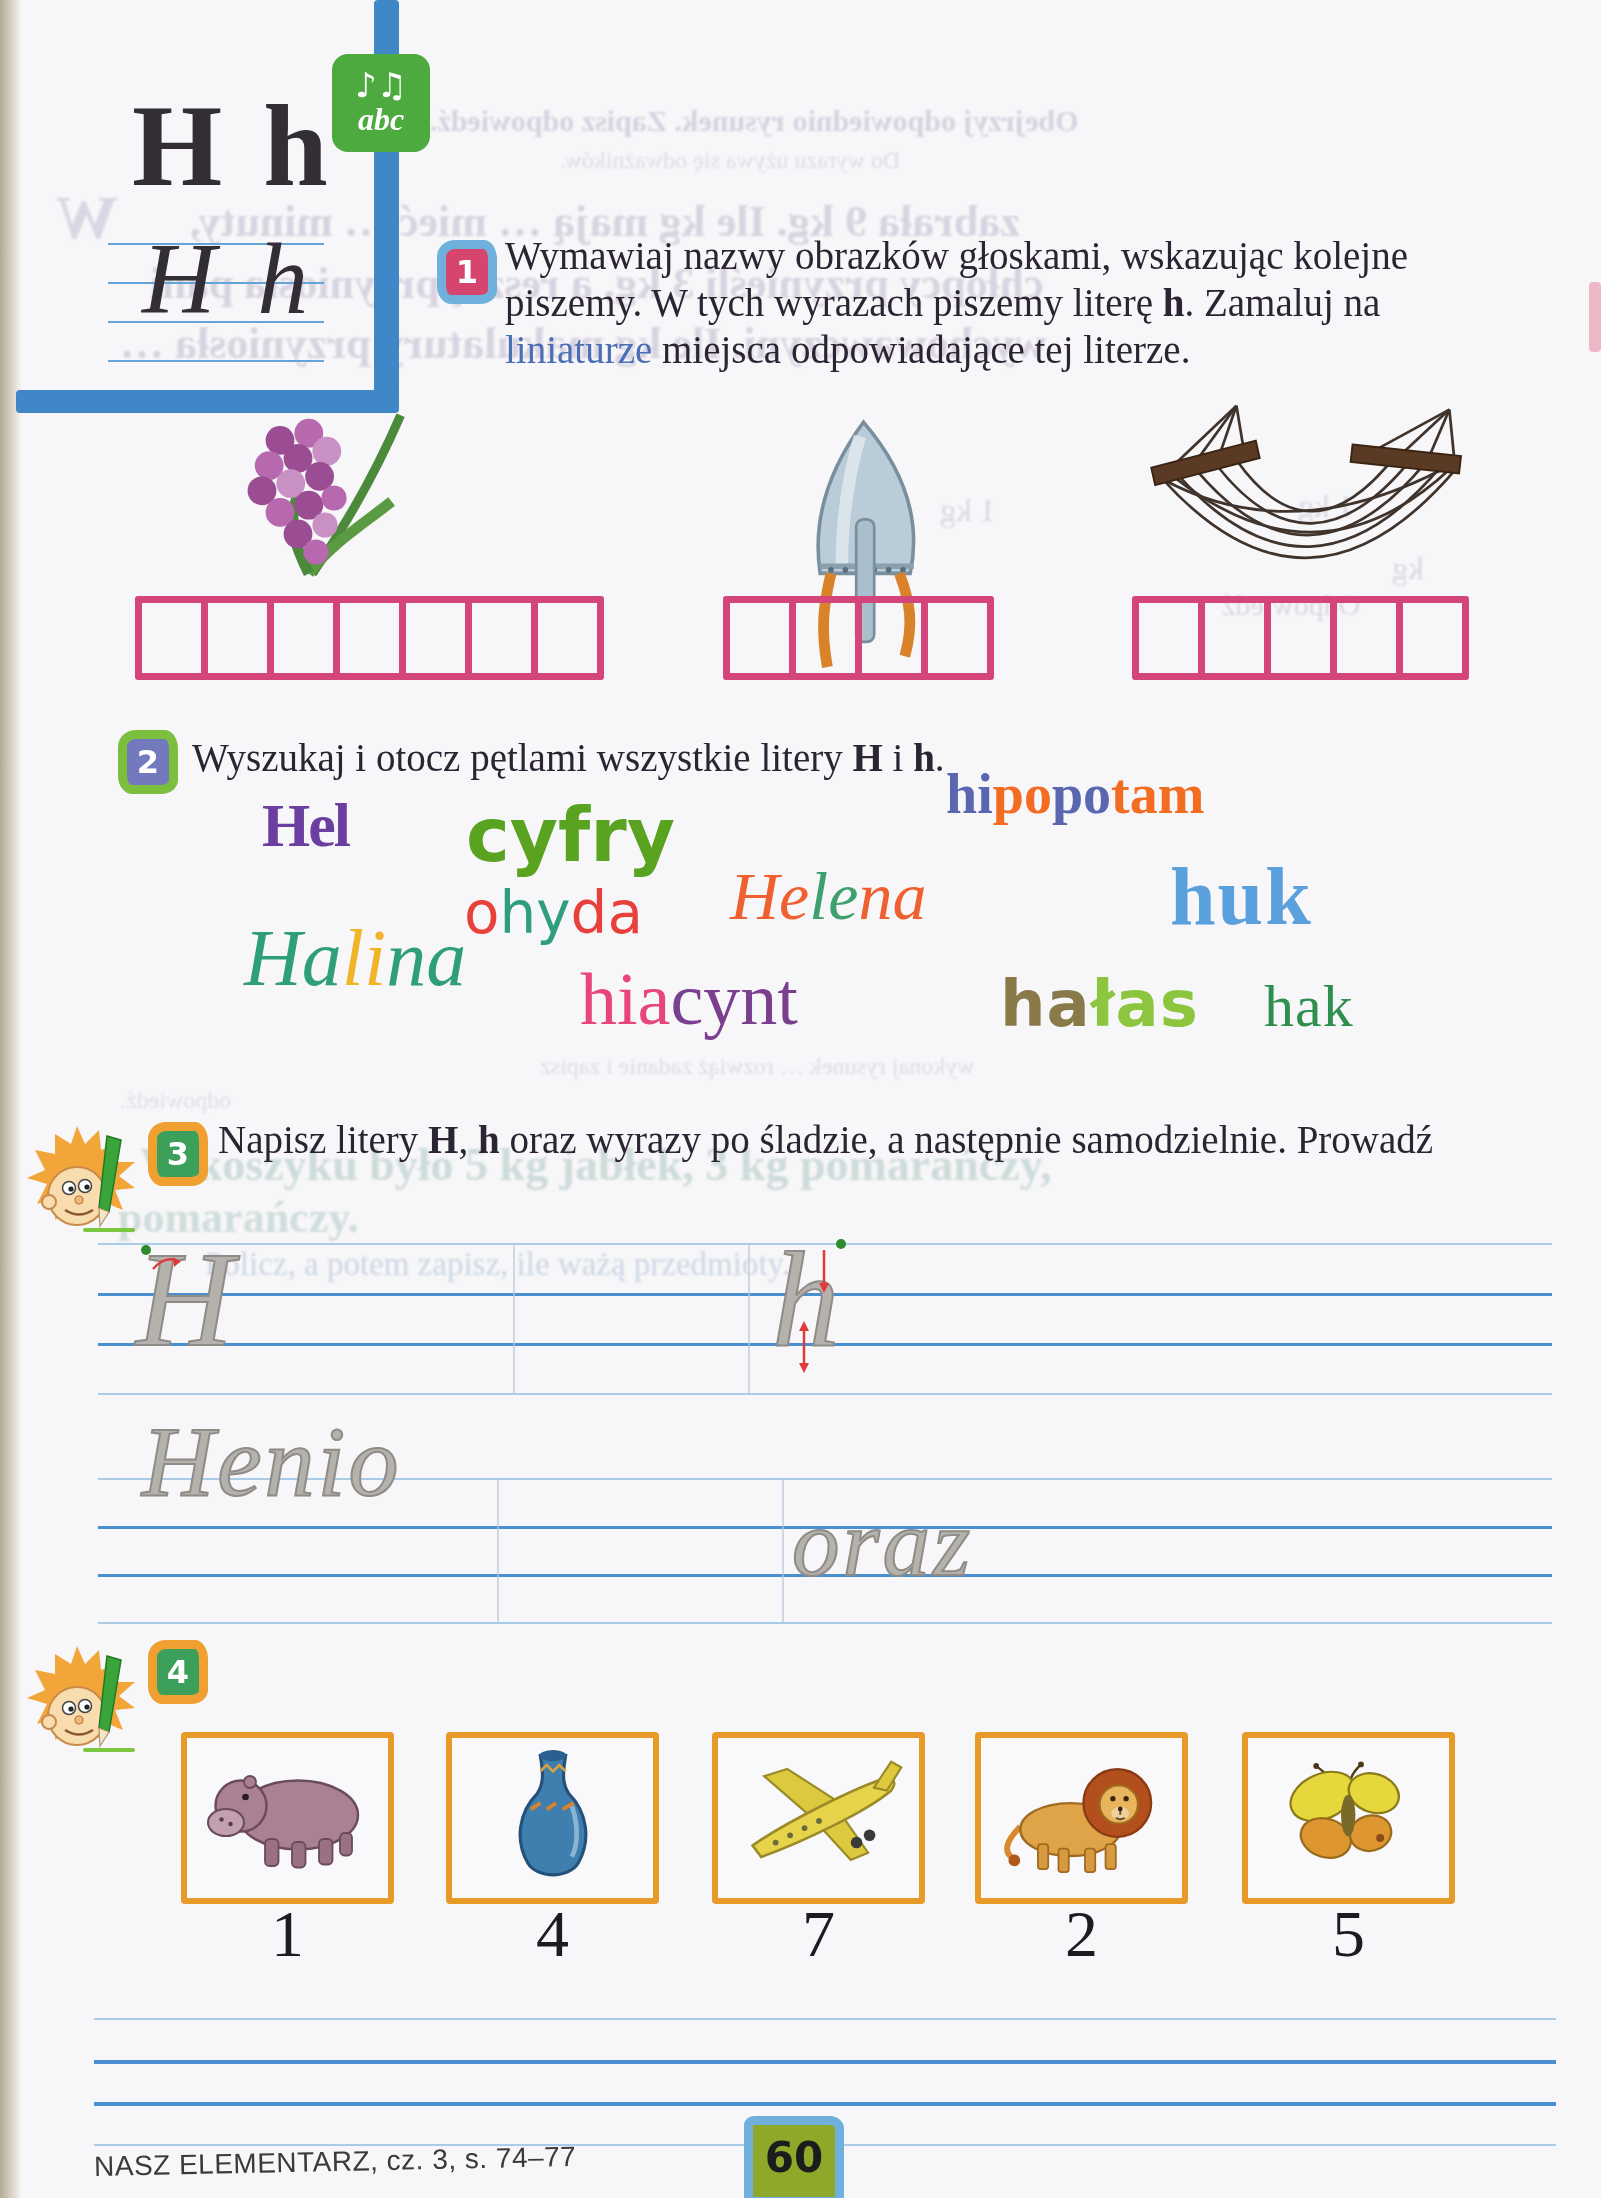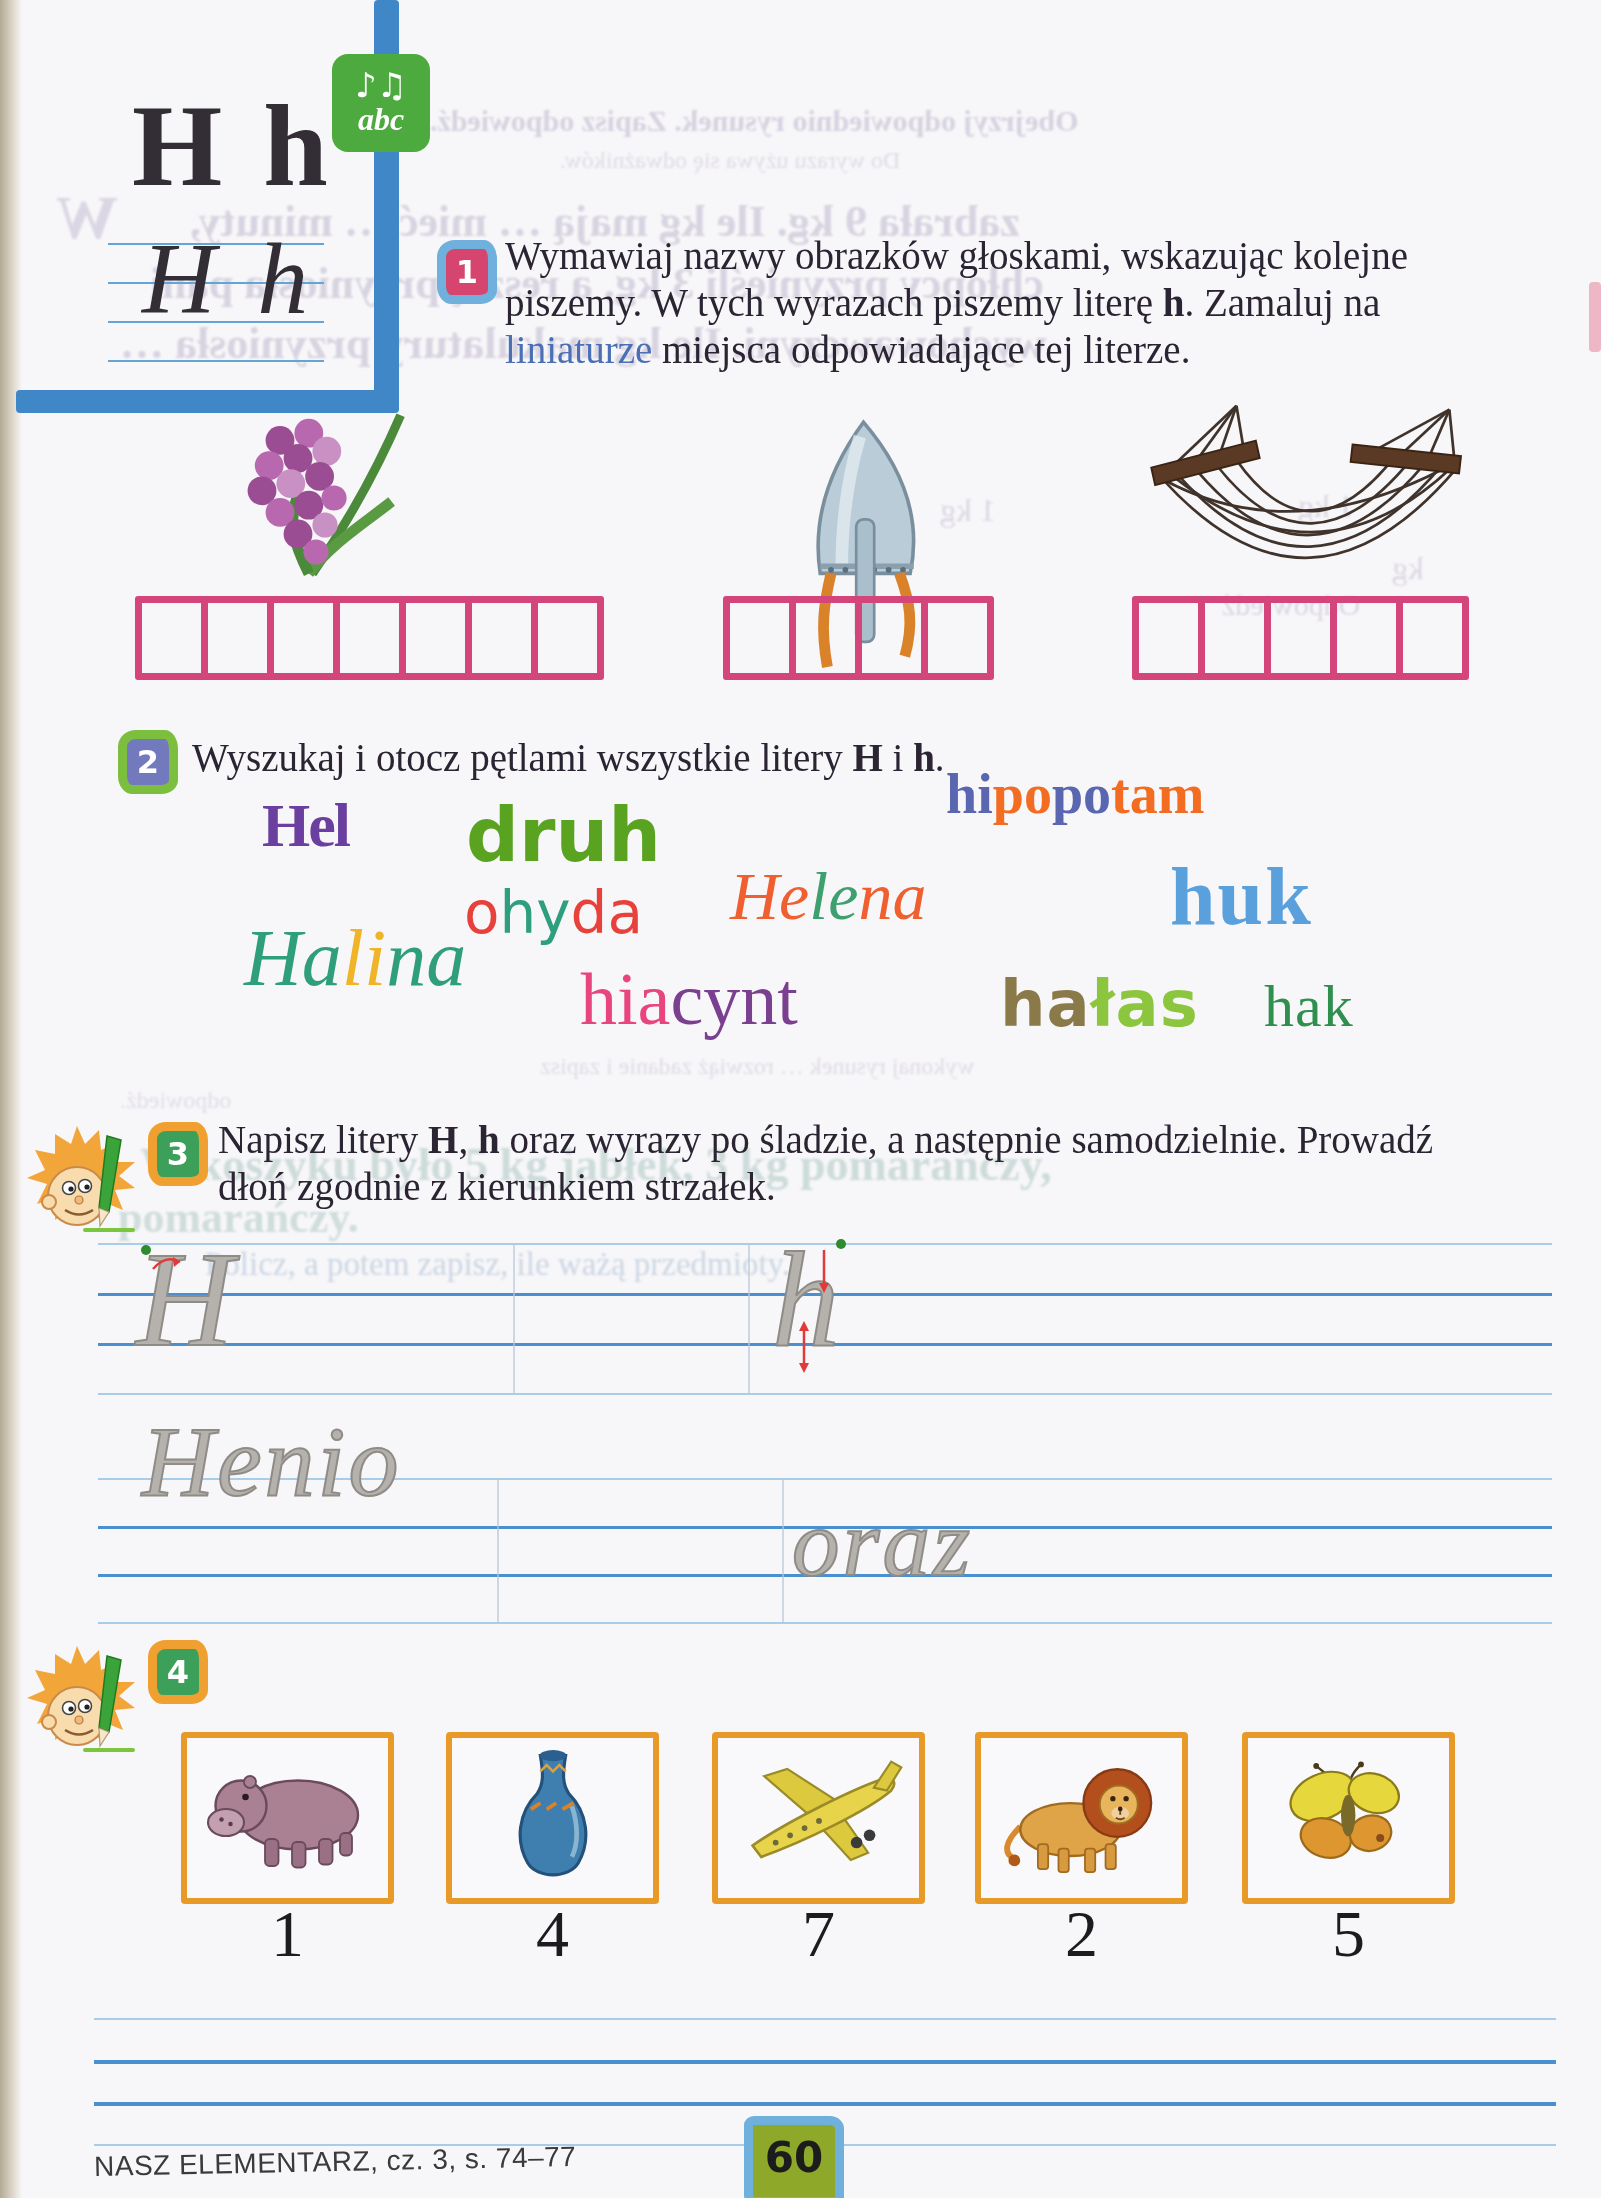--- a/index.html
+++ b/index.html
@@ -183,21 +183,21 @@
       <div class="cell" style="border-color: rgb(212, 69, 124);"></div>
       <div class="cell" style="border-color: rgb(212, 69, 124);"></div>
     </div>
 
   <div class="badge" style="left: 118px; top: 730px; border-color: rgb(124, 191, 63); background: rgb(114, 121, 189);">2</div>
   <div class="instr" style="left:192px;top:734px;width:1300px;">
     <span>Wyszukaj i otocz pętlami wszystkie litery </span><b>H</b><span> i </span><b>h</b><span>.</span>
   </div>
   <div id="ex2-words" class="abs" style="left:0;top:0;width:100%;height:100%;">
       <div class="word" style="left: 262px; top: 794px; font-size: 62px; font-family: &quot;Liberation Serif&quot;, serif; font-weight: bold; font-style: normal; letter-spacing: -2px; color: rgb(107, 63, 160);">Hel</div>
-      <div class="word" style="left: 466px; top: 798px; font-size: 74px; font-family: &quot;DejaVu Sans&quot;, sans-serif; font-weight: bold; font-style: normal; letter-spacing: 0px; color: rgb(90, 163, 33);">druh</div>
+      <div class="word" style="left: 466px; top: 798px; font-size: 74px; font-family: &quot;DejaVu Sans&quot;, sans-serif; font-weight: bold; font-style: normal; letter-spacing: 0px; color: rgb(90, 163, 33);">cyfry</div>
       <div class="word" style="left: 946px; top: 766px; font-size: 56px; font-family: &quot;Liberation Serif&quot;, serif; font-weight: bold; font-style: normal; letter-spacing: 0px;"><span style="color: rgb(90, 102, 176);">h</span><span style="color: rgb(90, 102, 176);">i</span><span style="color: rgb(242, 109, 33);">p</span><span style="color: rgb(242, 109, 33);">o</span><span style="color: rgb(90, 102, 176);">p</span><span style="color: rgb(90, 102, 176);">o</span><span style="color: rgb(242, 109, 33);">t</span><span style="color: rgb(242, 109, 33);">a</span><span style="color: rgb(242, 109, 33);">m</span></div>
       <div class="word" style="left: 464px; top: 884px; font-size: 58px; font-family: &quot;DejaVu Sans&quot;, sans-serif; font-weight: normal; font-style: normal; letter-spacing: 0px;"><span style="color: rgb(232, 65, 60);">o</span><span style="color: rgb(46, 158, 126);">h</span><span style="color: rgb(46, 158, 126);">y</span><span style="color: rgb(232, 65, 60);">d</span><span style="color: rgb(232, 65, 60);">a</span></div>
       <div class="word" style="left: 730px; top: 862px; font-size: 68px; font-family: &quot;Liberation Serif&quot;, serif; font-weight: normal; font-style: italic; letter-spacing: 0px;"><span style="color: rgb(239, 95, 47);">H</span><span style="color: rgb(239, 95, 47);">e</span><span style="color: rgb(61, 160, 110);">l</span><span style="color: rgb(61, 160, 110);">e</span><span style="color: rgb(239, 95, 47);">n</span><span style="color: rgb(239, 95, 47);">a</span></div>
       <div class="word" style="left: 1170px; top: 856px; font-size: 82px; font-family: &quot;Liberation Serif&quot;, serif; font-weight: bold; font-style: normal; letter-spacing: 2px; color: rgb(89, 160, 220);">huk</div>
       <div class="word" style="left: 244px; top: 918px; font-size: 80px; font-family: &quot;Liberation Serif&quot;, serif; font-weight: normal; font-style: italic; letter-spacing: 0px;"><span style="color: rgb(47, 158, 122);">H</span><span style="color: rgb(47, 158, 122);">a</span><span style="color: rgb(240, 180, 41);">l</span><span style="color: rgb(240, 180, 41);">i</span><span style="color: rgb(47, 158, 122);">n</span><span style="color: rgb(47, 158, 122);">a</span></div>
       <div class="word" style="left: 580px; top: 962px; font-size: 74px; font-family: &quot;Liberation Serif&quot;, serif; font-weight: normal; font-style: normal; letter-spacing: 0px;"><span style="color: rgb(232, 69, 126);">h</span><span style="color: rgb(232, 69, 126);">i</span><span style="color: rgb(232, 69, 126);">a</span><span style="color: rgb(122, 63, 143);">c</span><span style="color: rgb(122, 63, 143);">y</span><span style="color: rgb(122, 63, 143);">n</span><span style="color: rgb(122, 63, 143);">t</span></div>
       <div class="word" style="left: 1000px; top: 972px; font-size: 64px; font-family: &quot;DejaVu Sans&quot;, sans-serif; font-weight: bold; font-style: normal; letter-spacing: 1px;"><span style="color: rgb(138, 122, 74);">h</span><span style="color: rgb(138, 122, 74);">a</span><span style="color: rgb(140, 198, 63);">ł</span><span style="color: rgb(140, 198, 63);">a</span><span style="color: rgb(140, 198, 63);">s</span></div>
       <div class="word" style="left: 1264px; top: 976px; font-size: 60px; font-family: &quot;Liberation Serif&quot;, serif; font-weight: normal; font-style: normal; letter-spacing: 1px; color: rgb(47, 143, 79);">hak</div>
     </div>
 
@@ -211,21 +211,20 @@
       <circle cx="62" cy="67" r="2.6" fill="#222"></circle>
     <circle cx="54" cy="80" r="4" fill="#f0b87a" stroke="#b57a3a" stroke-width="1.2"></circle>
     <path d="M40,90 Q54,99 68,90" stroke="#8a5a30" stroke-width="2.5" fill="none"></path>
     <polygon points="82,16 96,20 84,92 74,88" fill="#3aa33a" stroke="#1f7a1f" stroke-width="1.5"></polygon>
     <polygon points="74,88 84,92 75,106" fill="#f5e6cc" stroke="#b59a6a" stroke-width="1.2"></polygon>
     <rect x="58" y="108" width="52" height="4" rx="2" fill="#7cc63f"></rect>
   </svg>
   <div class="badge" style="left: 148px; top: 1122px; border-color: rgb(240, 160, 48); background: rgb(61, 160, 90);">3</div>
   <div class="instr" style="left:218px;top:1116px;width:1350px;">
     <span>Napisz litery </span><b>H</b><span>, </span><b>h</b><span> oraz wyrazy po śladzie, a następnie samodzielnie. Prowadź</span><br>
-    <span>dłoń zgodnie z kierunkiem strzałek.</span>
   </div>
 
   <div class="wline thin" style="top:1243px;height:2px;"></div>
   <div class="wline" style="top:1293px;height:3px;"></div>
   <div class="wline" style="top:1343px;height:3px;"></div>
   <div class="wline thin" style="top:1393px;height:2px;"></div>
   <div class="vdiv" style="left:513px;top:1243px;height:150px;"></div>
   <div class="vdiv" style="left:748px;top:1243px;height:150px;"></div>
   <span class="trace" style="left:136px;top:1232px;font-size:135px;">H</span>
   <span class="trace" style="left:772px;top:1232px;font-size:135px;">h</span>

